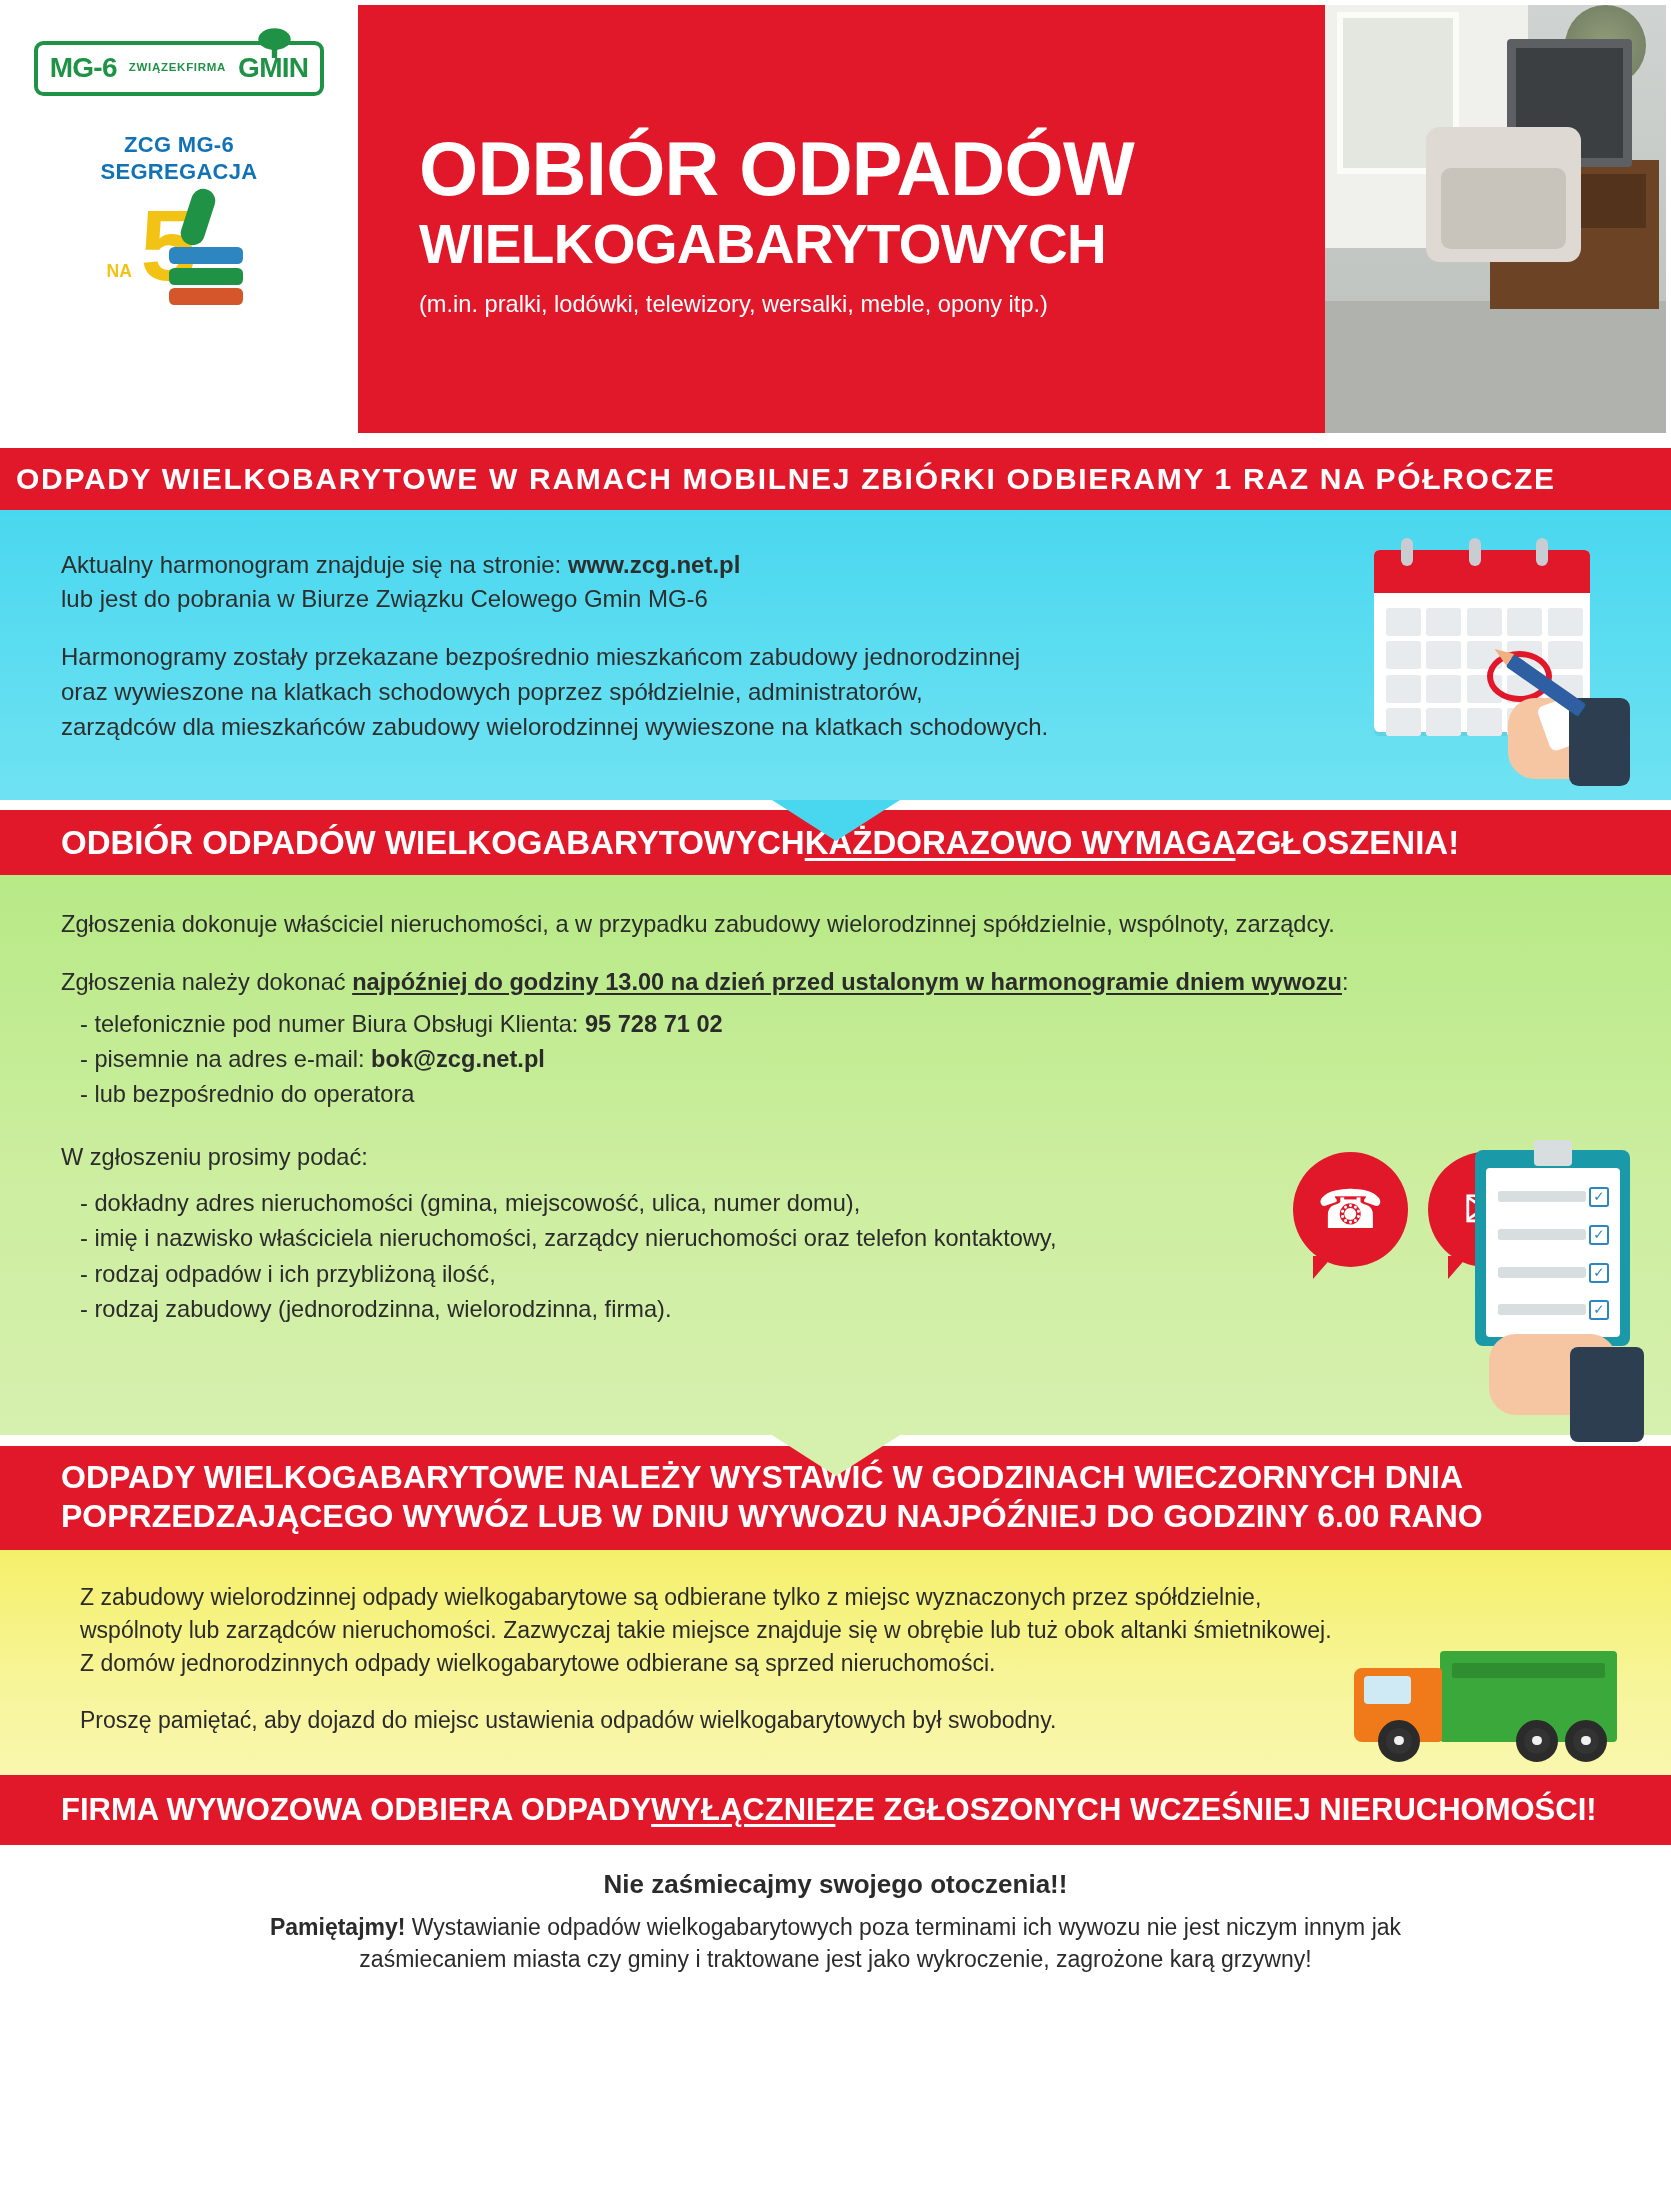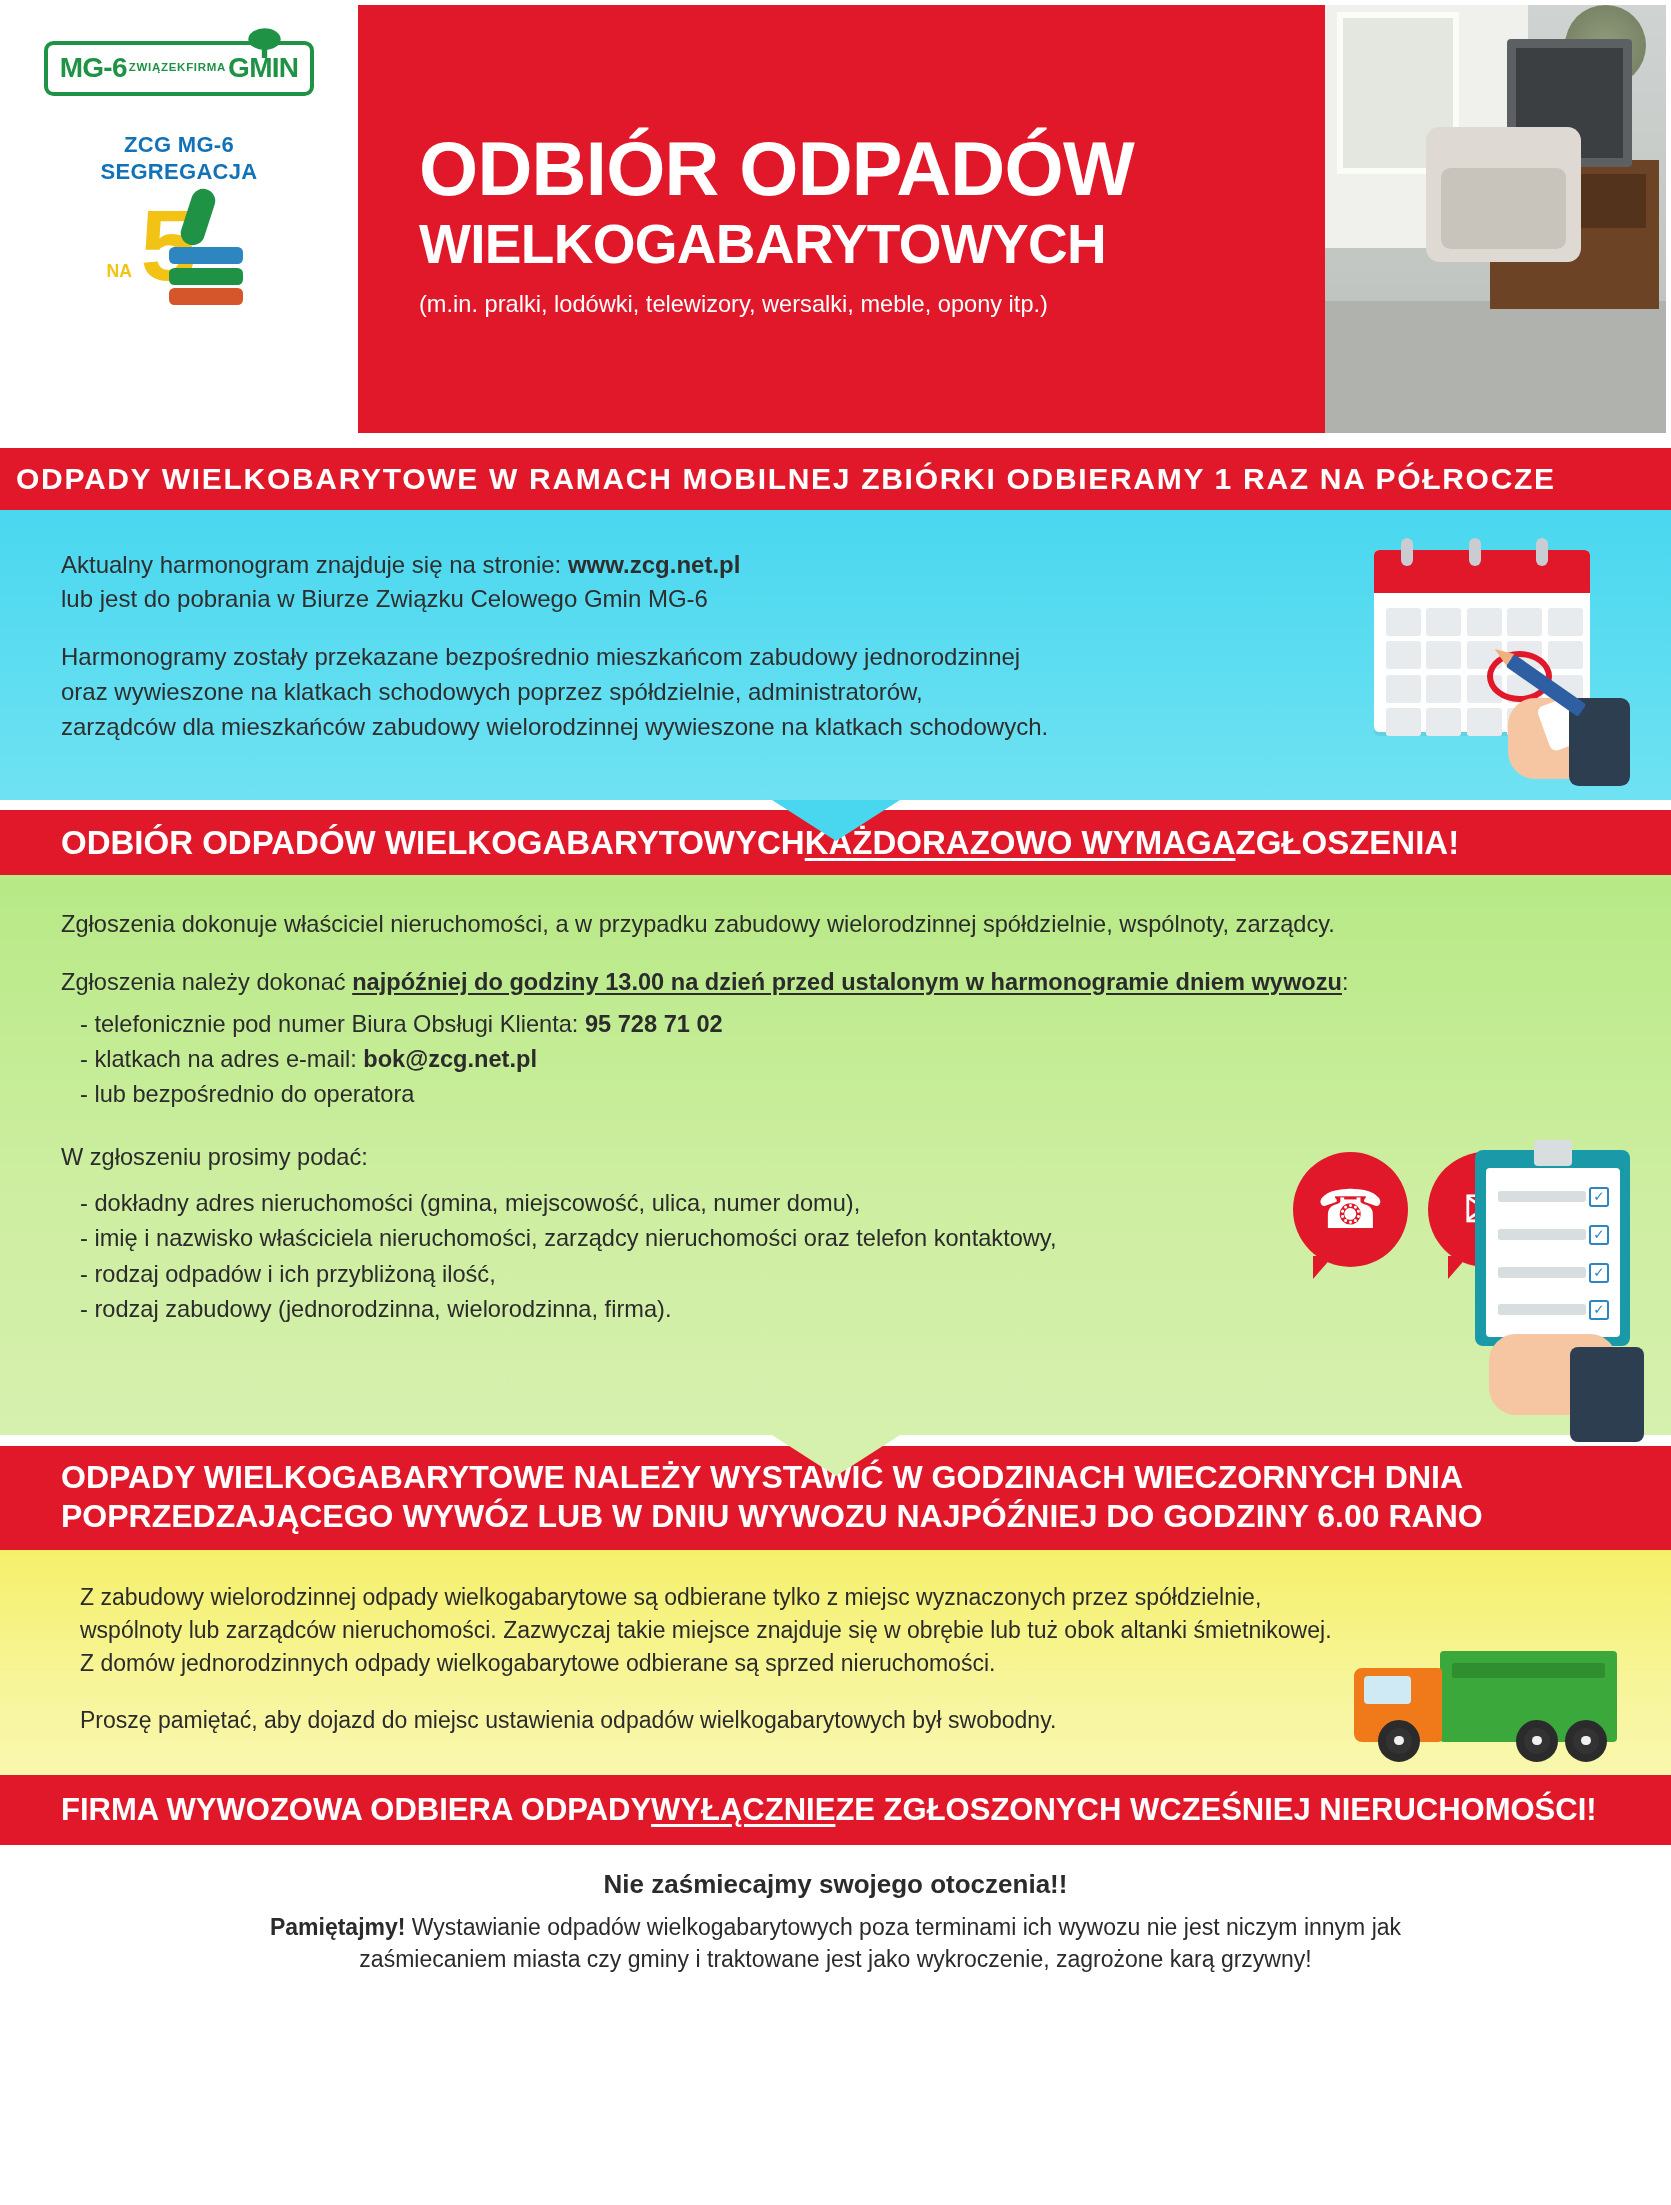--- a/index.html
+++ b/index.html
@@ -30,21 +30,21 @@
     justify-content:flex-start;
     padding-top:41px;
     background:#ffffff;
   }
   .logo-mg6{
     border:4.7px solid #1f9246;
     border-radius:9.5px;
     padding:6.8px 12px 8px 12px;
     display:flex;
     align-items:center;
-    gap:2px;
+    gap:12px;
     position:relative;
   }
   .logo-mg6 .tree{
     position:absolute;
     top:-17.6px;
     right:28px;
     width:35px;height:31px;
   }
   .logo-mg6 .mg6{
     font-size:28px;font-weight:bold;color:#1f9246;letter-spacing:-0.7px;
@@ -378,21 +378,21 @@
       <span> ZGŁOSZENIA!</span>
   </div>
 
   <div class="green">
     <p>Zgłoszenia dokonuje właściciel nieruchomości, a w przypadku zabudowy wielorodzinnej spółdzielnie, wspólnoty, zarządcy.</p>
     <p>
       <span>Zgłoszenia należy dokonać </span><u>najpóźniej do godziny 13.00 na dzień przed ustalonym w harmonogramie dniem wywozu</u><span>:</span>
     </p>
     <ul class="sub-list">
       <li><span>- telefonicznie pod numer Biura Obsługi Klienta: </span><b>95 728 71 02</b></li>
-      <li><span>- klatkach na adres e-mail: </span><b>bok@zcg.net.pl</b></li>
+      <li><span>- pisemnie na adres e-mail: </span><b>bok@zcg.net.pl</b></li>
       <li><span>- lub bezpośrednio do operatora</span></li>
     </ul>
     <p style="margin-top:27px;">W zgłoszeniu prosimy podać:</p>
     <ul>
       <li>- dokładny adres nieruchomości (gmina, miejscowość, ulica, numer domu),</li>
       <li>- imię i nazwisko właściciela nieruchomości, zarządcy nieruchomości oraz telefon kontaktowy,</li>
       <li>- rodzaj odpadów i ich przybliżoną ilość,</li>
       <li>- rodzaj zabudowy (jednorodzinna, wielorodzinna, firma).</li>
     </ul>
 

